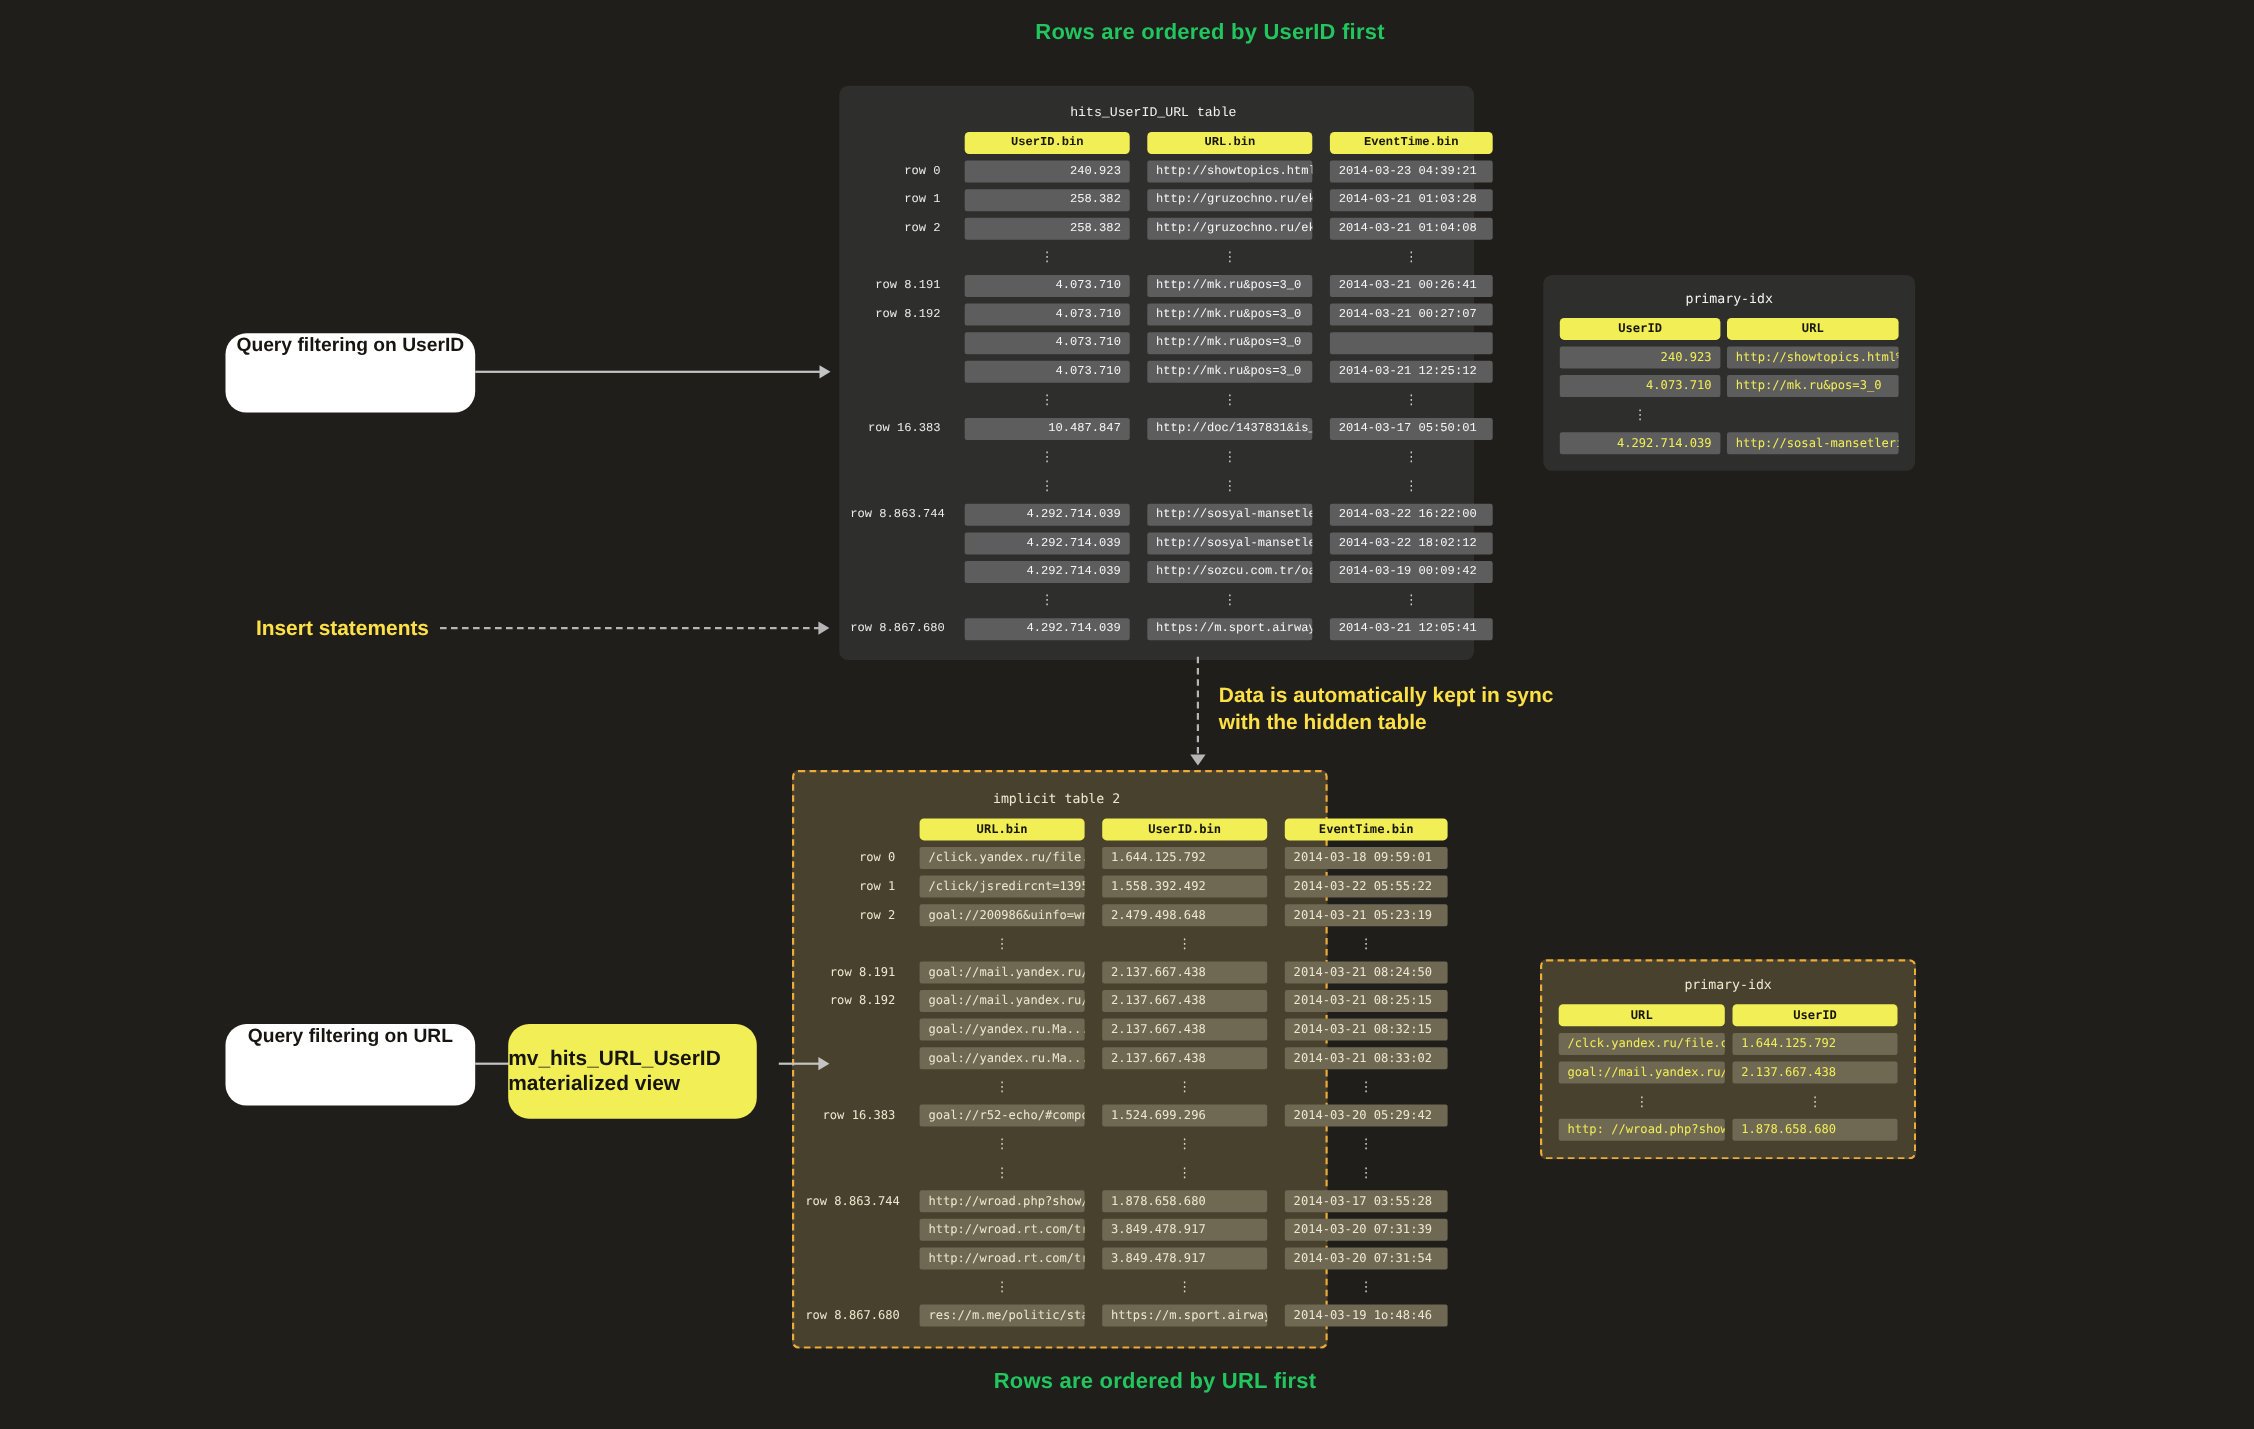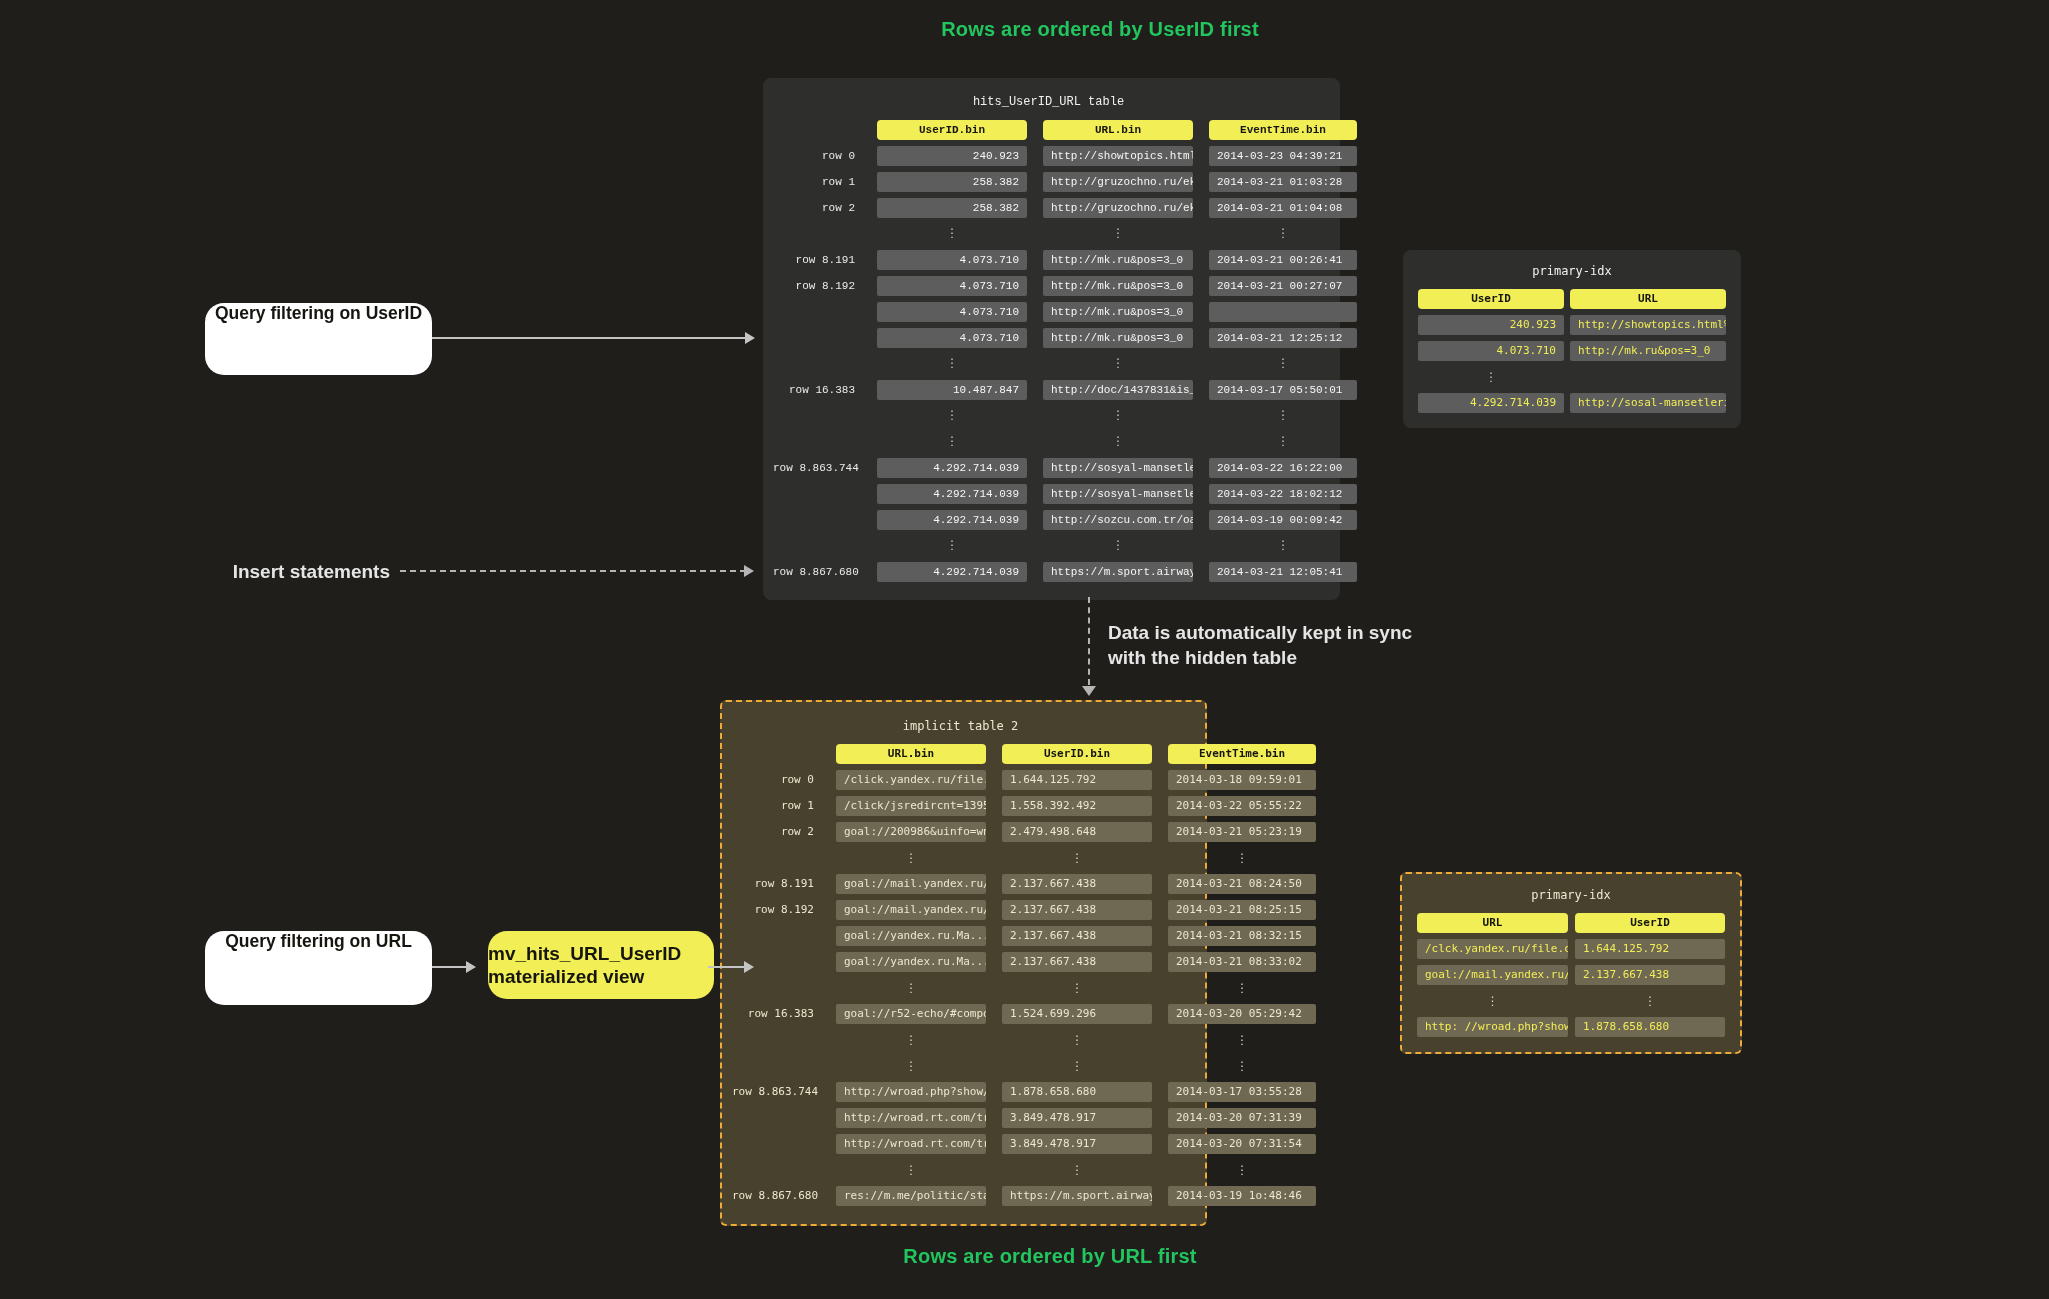--- a/index.html
+++ b/index.html
@@ -2,21 +2,21 @@
 <html><head>
 <meta charset="utf-8">
 <style>
   * { margin:0; padding:0; box-sizing:border-box; }
   html,body { width:2049px; height:1299px; background:#1f1e1b; overflow:hidden;
               font-family:"Liberation Sans", sans-serif; }
   .abs { position:absolute; }
 
   
   .big-title { color:#22c55e; font-size:20px; font-weight:bold; text-align:center; letter-spacing:.2px; }
-  .gray-label { color:#e5e5e5; font-size:19px; font-weight:bold; }
+  .gray-label { color:#fde047; font-size:19px; font-weight:bold; }
 
   
   .callout { background:#ffffff; border-radius:19px; display:flex; align-items:flex-start;
              justify-content:center; color:#16150f; font-size:17.5px; font-weight:bold; }
   .callout.yellow { background:#f2ee55; flex-direction:column; line-height:23px; font-size:19px; }
 
   
   .hline { border-top:2px solid #c4c4c4; height:0; }
   .hline.dashed { border-top:2px dashed #b5b5b5; }
   .vline.dashed { border-left:2px dashed #b5b5b5; width:0; }
@@ -348,20 +348,20 @@
       <div class="cell al-r">http: //wroad.php?show/7...</div>
       <div class="cell al-l">1.878.658.680</div>
     </div>
   </div>
 
 <div class="abs callout" style="left:205px; top:931px; width:227px; height:74px;">
   <span>Query filtering on URL</span>
 </div>
 <div class="abs hline" style="left:432px; top:966px; width:36px;"></div>
 <div class="abs head-right" style="left:466px; top:961px;"></div>
-<div class="abs callout yellow" style="left:488px; top:931px; width:226px; height:68px;">
+<div class="abs callout yellow" style="left:462px; top:931px; width:226px; height:86px;">
   <span>mv_hits_URL_UserID</span>
   <span>materialized view</span>
 </div>
 <div class="abs hline" style="left:708px; top:966px; width:38px;"></div>
 <div class="abs head-right" style="left:744px; top:961px;"></div>
 
 <div class="abs big-title" style="left:655px; top:1245px; width:790px;">Rows are ordered by URL first</div>
 
 </body></html>

